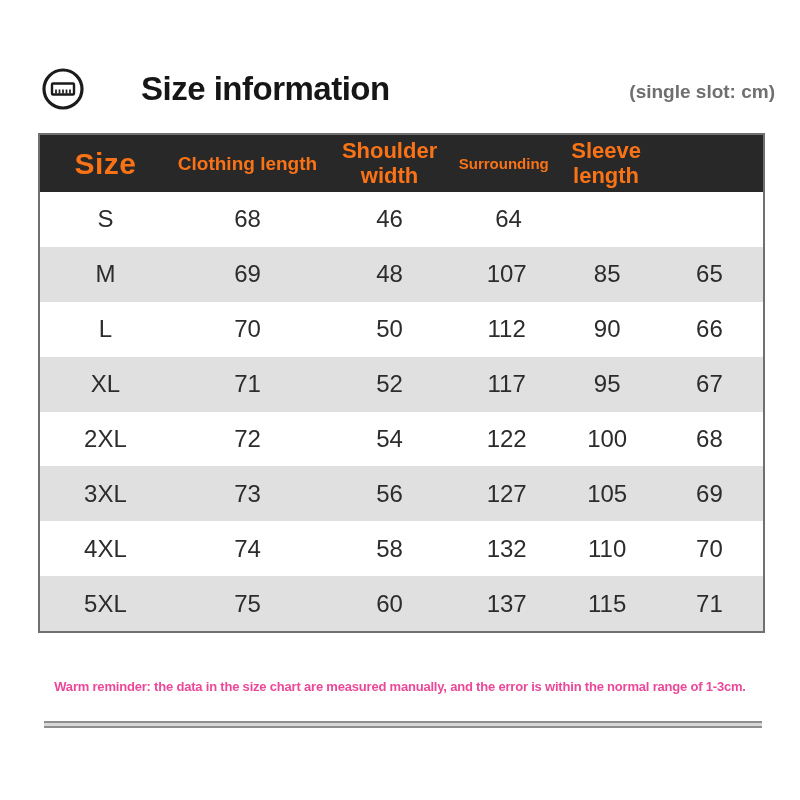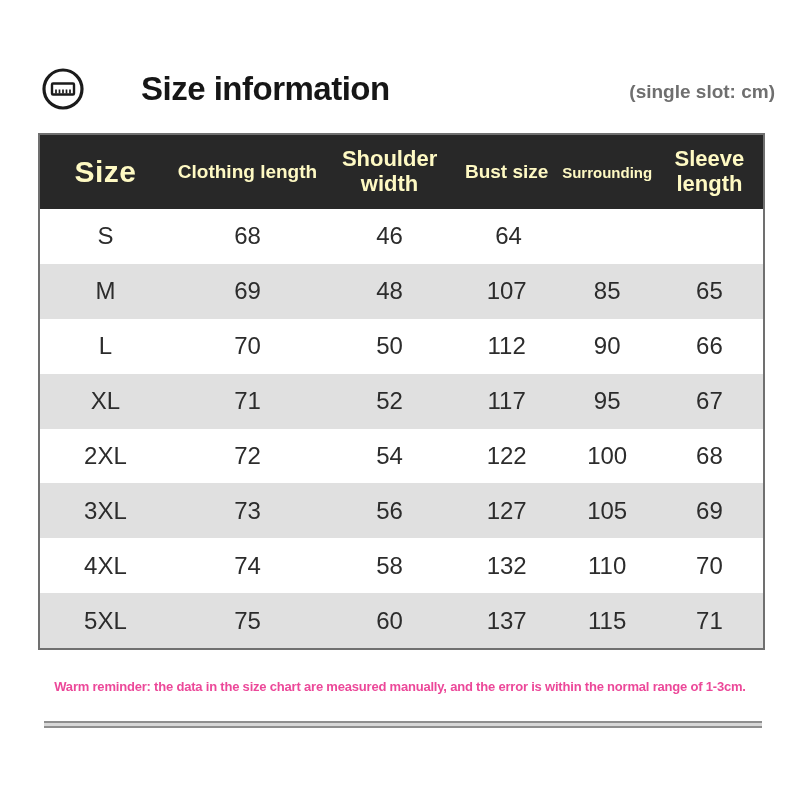--- a/index.html
+++ b/index.html
@@ -21,22 +21,22 @@
   }
   .unit-note {
     margin-left: auto; font-size: 19px; font-weight: bold;
     color: #6f6f6f; padding-top: 5px; white-space: nowrap;
   }
   .size-table {
     position: absolute; top: 133px; left: 38px; width: 727px;
     border: 2px solid #707070; box-sizing: border-box;
   }
   .hrow {
-    display: flex; height: 74px;
-    background: #282828; color: #fef9c3;
+    display: flex; height: 57px;
+    background: #282828; color: #f97316;
   }
   .hcell {
     display: flex; align-items: center; justify-content: center;
     text-align: center; font-weight: bold; font-size: 19px;
     height: 100%; box-sizing: border-box; white-space: nowrap;
   }
   .c0 { width: 18.1%; } .c1 { width: 21.2%; } .c2 { width: 18.1%; }
   .c3 { width: 14.3%; } .c4 { width: 13.5%; } .c5 { width: 14.8%; }
   .hcell.size-h { font-size: 30px; letter-spacing: 0.5px; }
   .hcell.surround { font-size: 15px; }
@@ -79,21 +79,20 @@
   <div class="unit-note">(single slot: cm)</div>
 </div>
 
 <div class="size-table">
   <div class="hrow">
     <div class="hcell c0 size-h">Size</div>
     <div class="hcell c1">Clothing length</div>
     <div class="hcell c2">
         <span class="narrow">Shoulder width</span>
       </div>
-    <div class="hcell c3">Bust size</div>
     <div class="hcell c4 surround">Surrounding</div>
     <div class="hcell c5">
         <span class="narrow">Sleeve length</span>
       </div>
   </div>
 
   <div class="row">
     <div class="cell c0">S</div>
     <div class="cell c1">68</div>
     <div class="cell c2">46</div>

